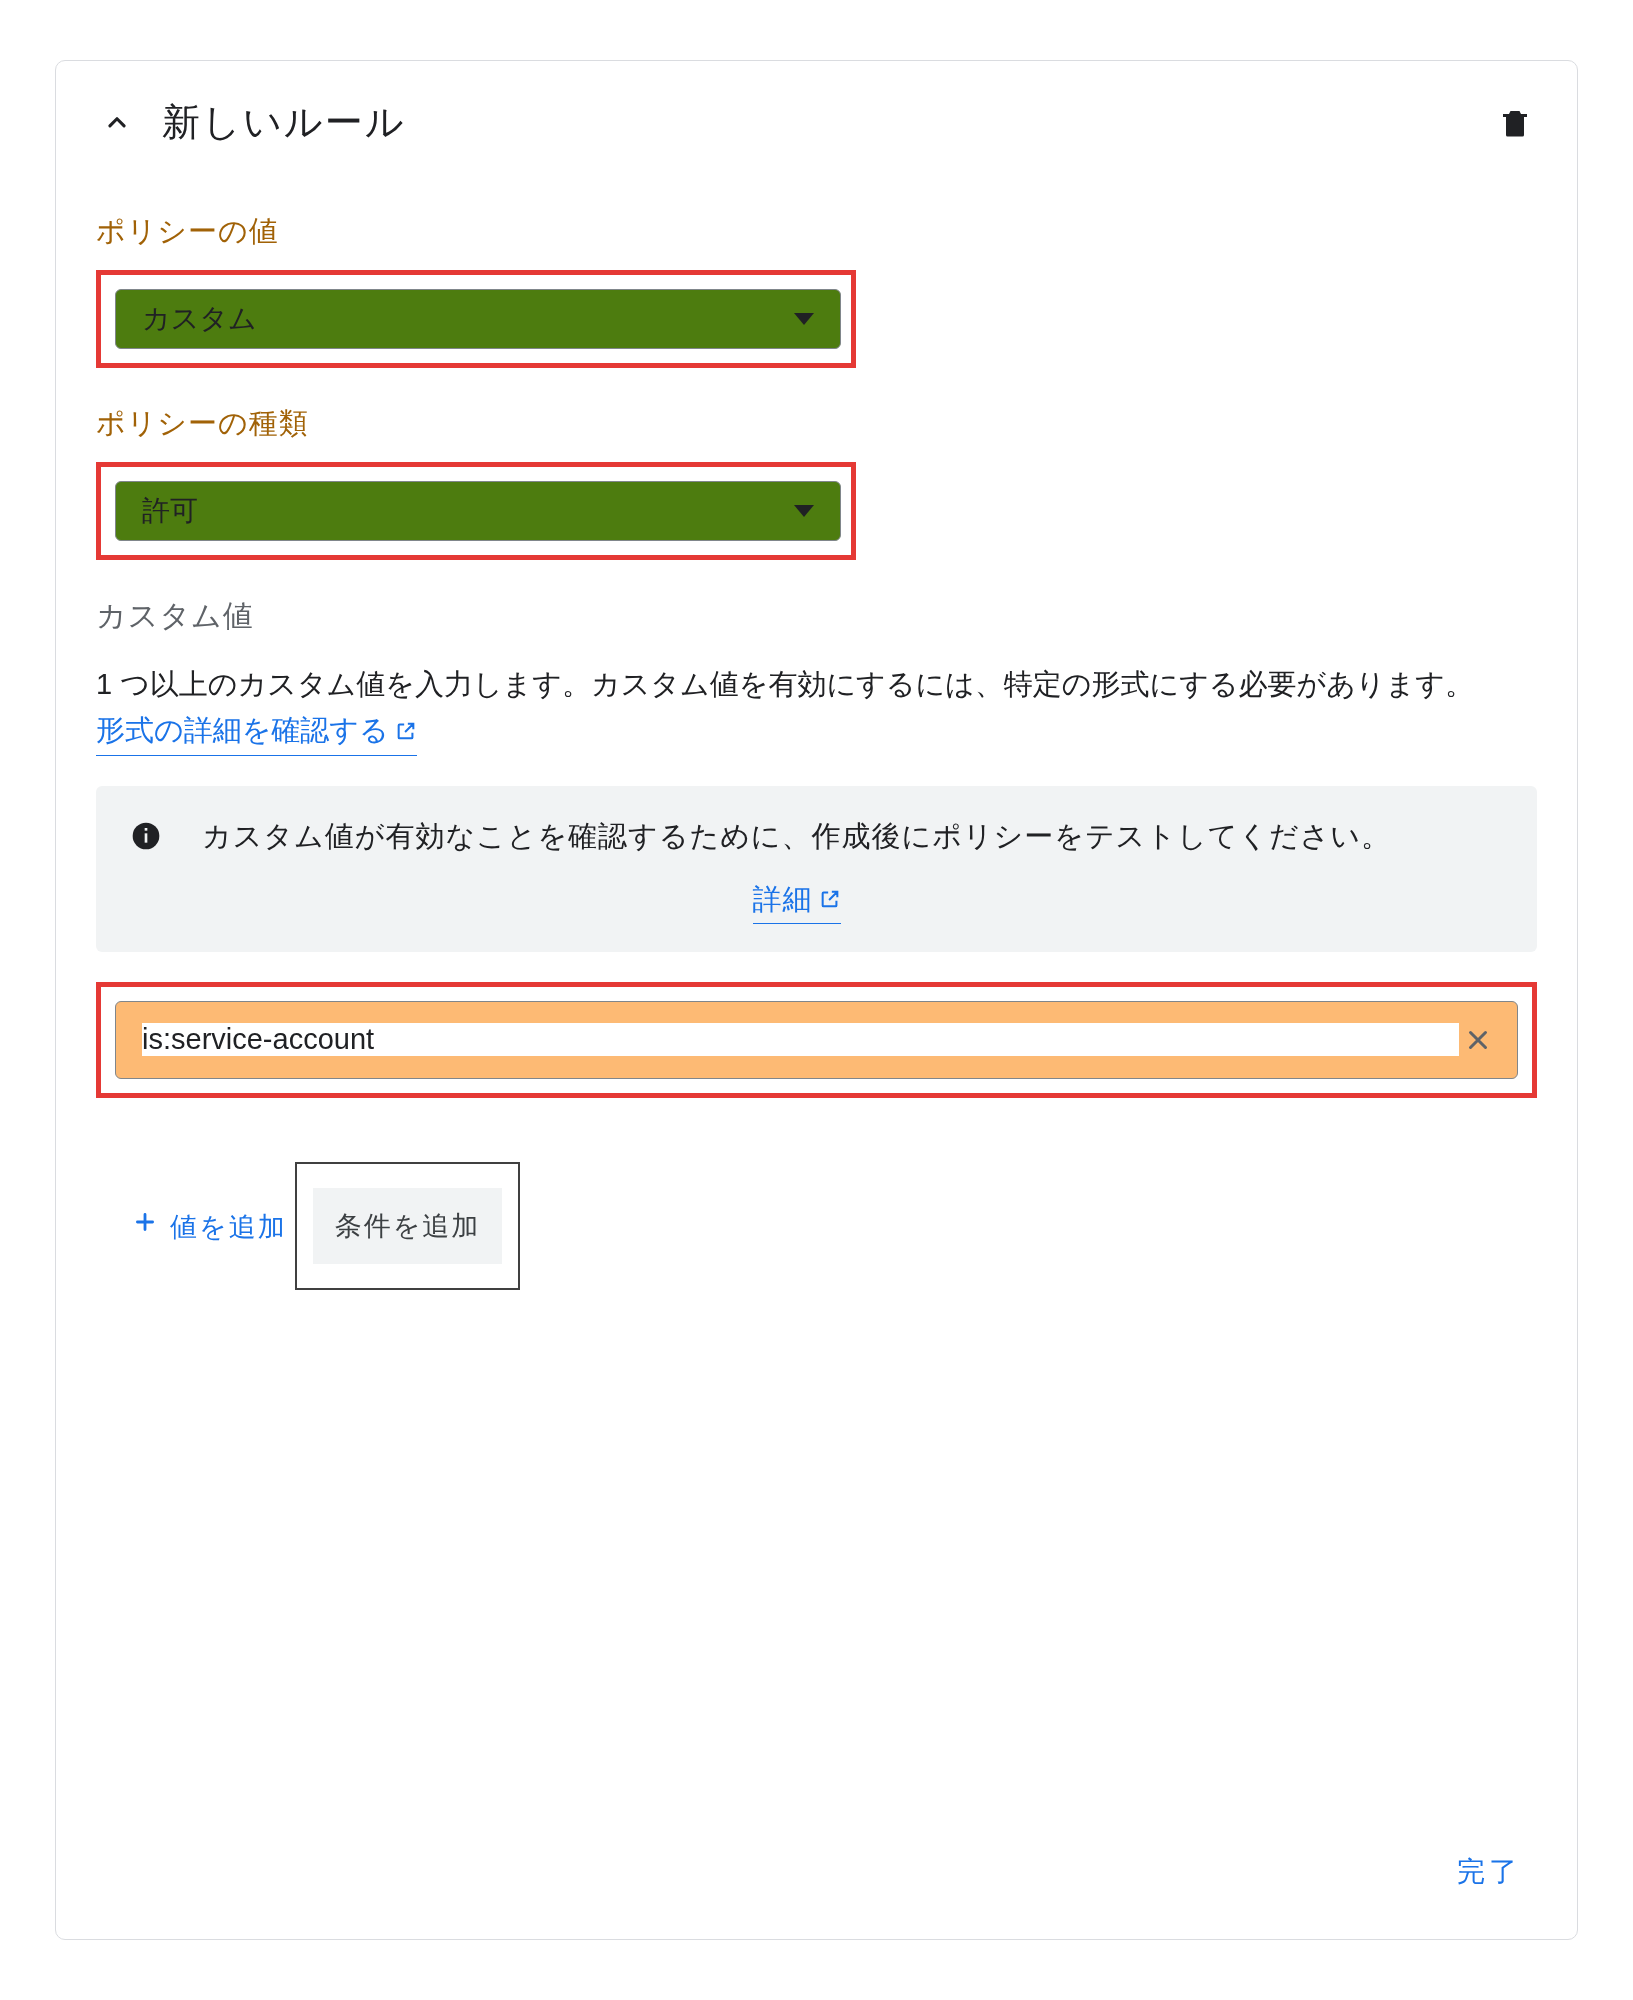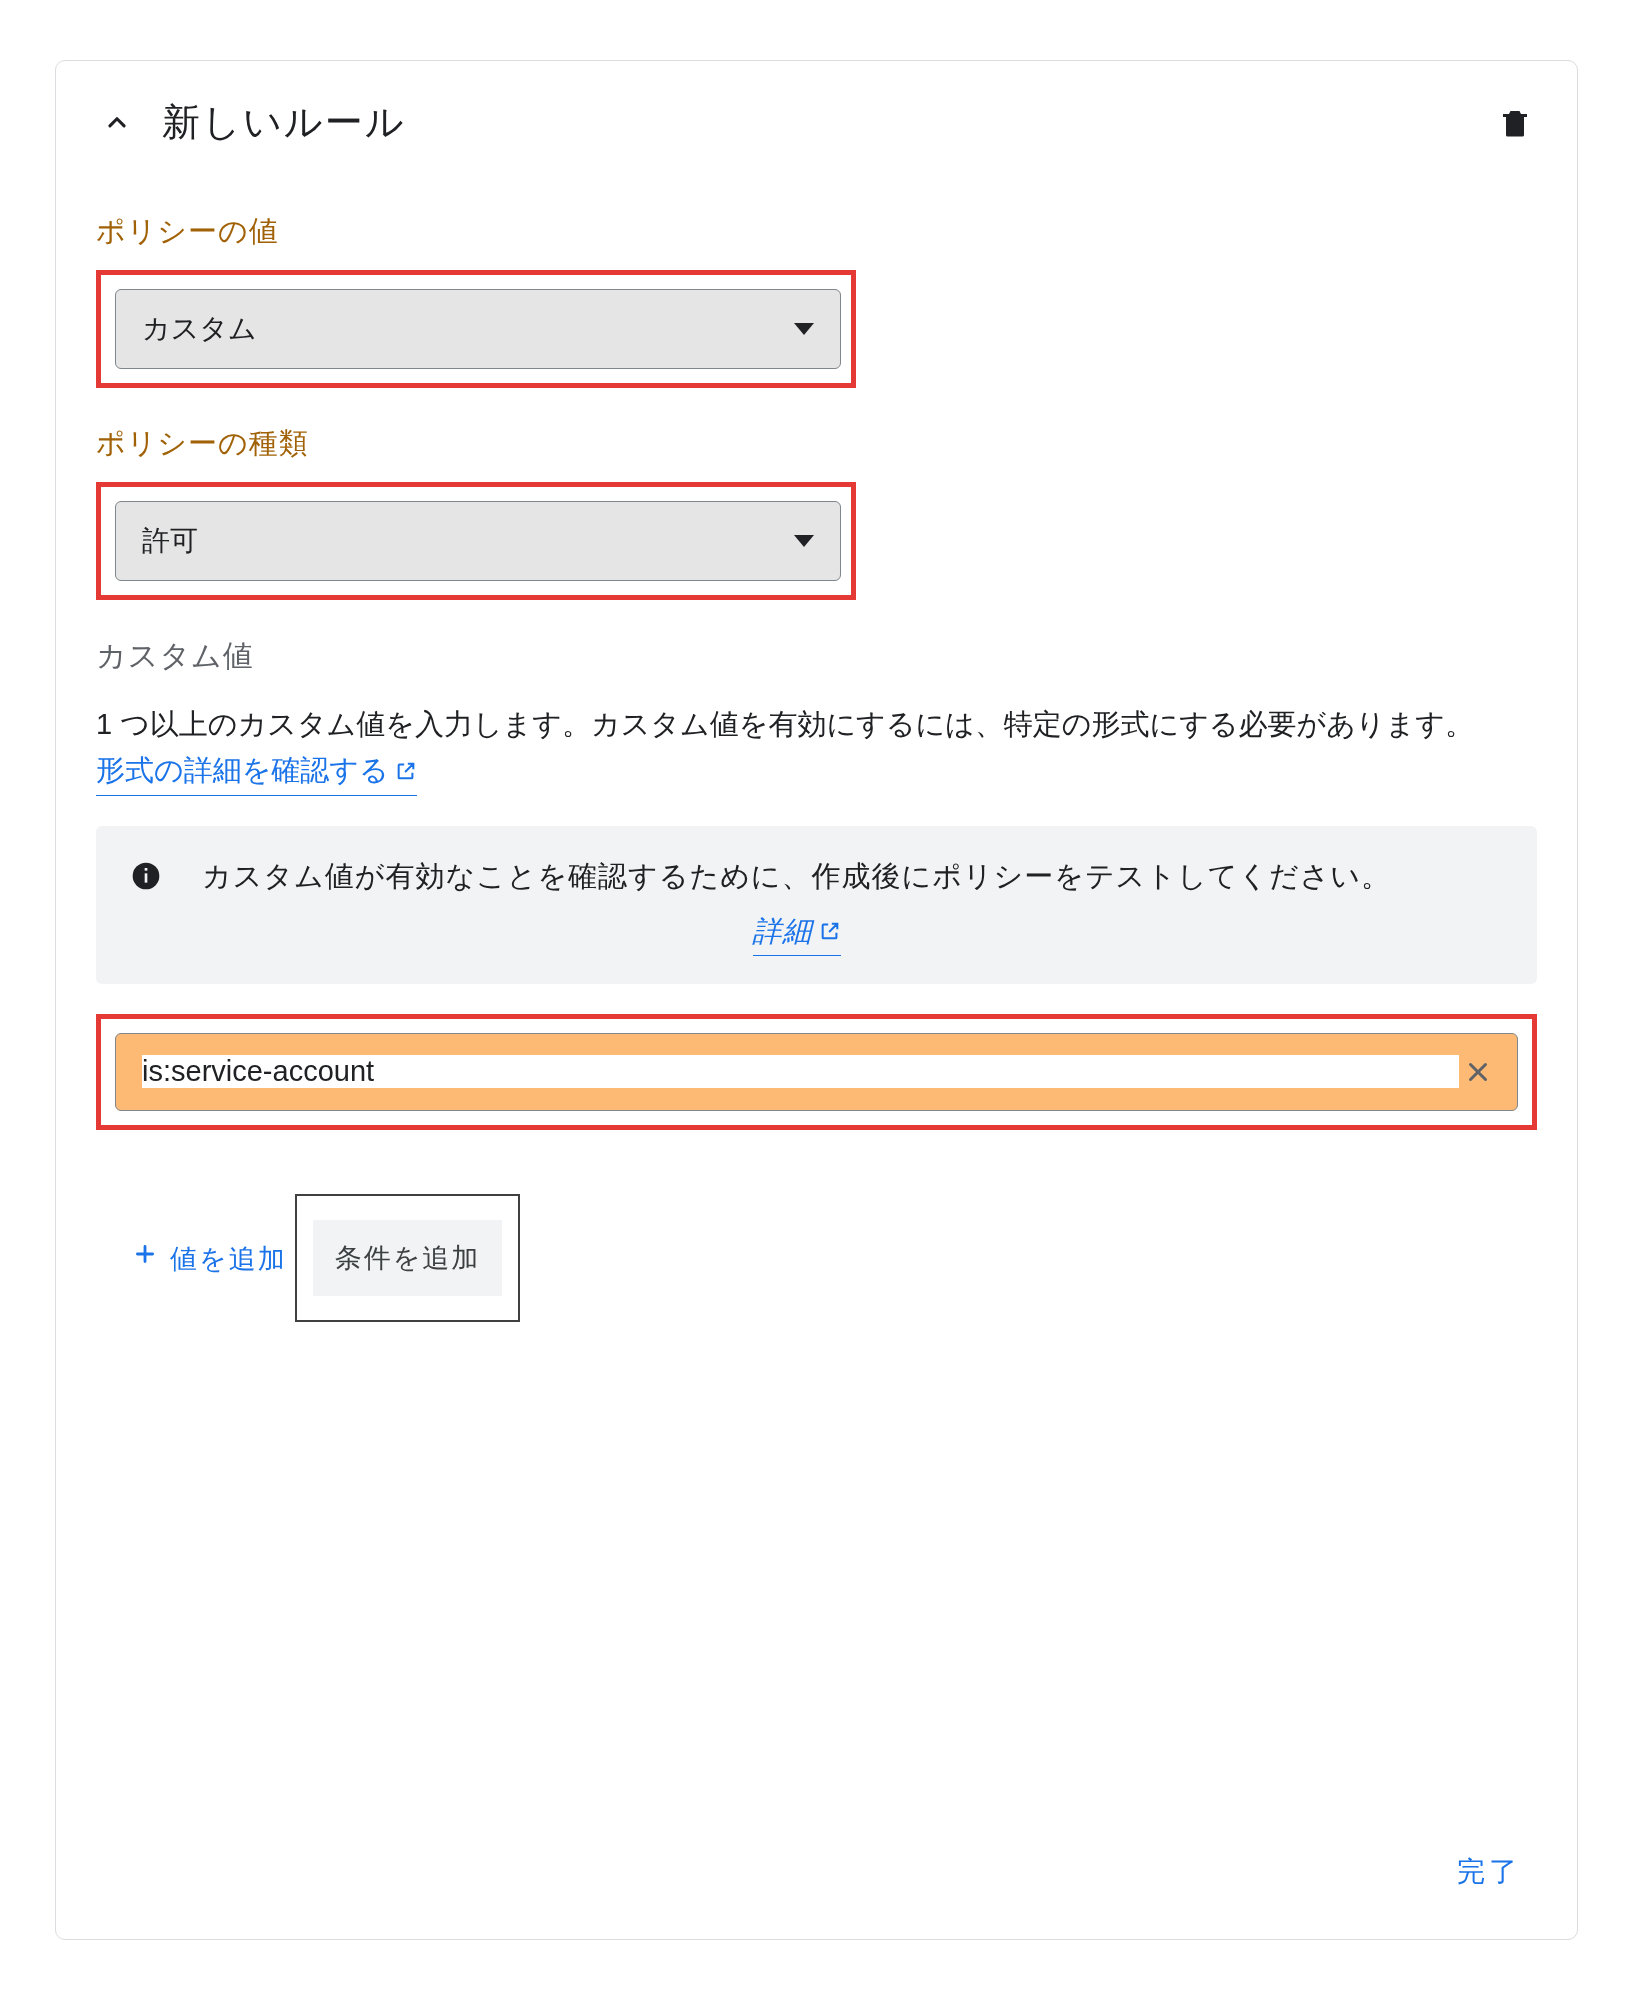--- a/index.html
+++ b/index.html
@@ -45,28 +45,28 @@
 }
 .redbox {
   border: 5px solid #e53935;
   padding: 14px;
   margin-bottom: 36px;
 }
 .redbox.nobottom { margin-bottom: 0; }
 .select {
   border: 1px solid #80868b;
   border-radius: 6px;
-  height: 80px;
+  height: 60px;
   display: flex;
   justify-content: space-between;
   align-items: center;
   padding: 0 26px;
   font-size: 28px;
   width: 726px;
-  background: #e5e5e5;
+  background: #4d7c0f;
   cursor: pointer;
 }
 .section-custom-title {
   font-size: 30px;
   color: #5f6368;
   margin-top: 28px;
   margin-bottom: 24px;
   letter-spacing: 1px;
 }
 .helptext {
@@ -89,21 +89,21 @@
   background: #f1f3f4;
   border-radius: 6px;
   padding: 28px 34px;
   display: flex;
   gap: 40px;
   margin-bottom: 30px;
   text-align: center;
 }
 .infobox .info-icon { flex-shrink: 0; margin-top: 6px; }
 .infobox .info-body { font-size: 29px; line-height: 1.55; letter-spacing: 1px; }
-.infobox .info-link { margin-top: 10px; display: inline-flex; font-style: italic; }
+.infobox .info-link { margin-top: 18px; display: inline-flex; }
 .input-row {
   border: 1px solid #80868b;
   border-radius: 6px;
   height: 78px;
   display: flex;
   align-items: center;
   padding: 0 20px 0 26px;
   background: #fdba74;
 }
 .input-row input {

